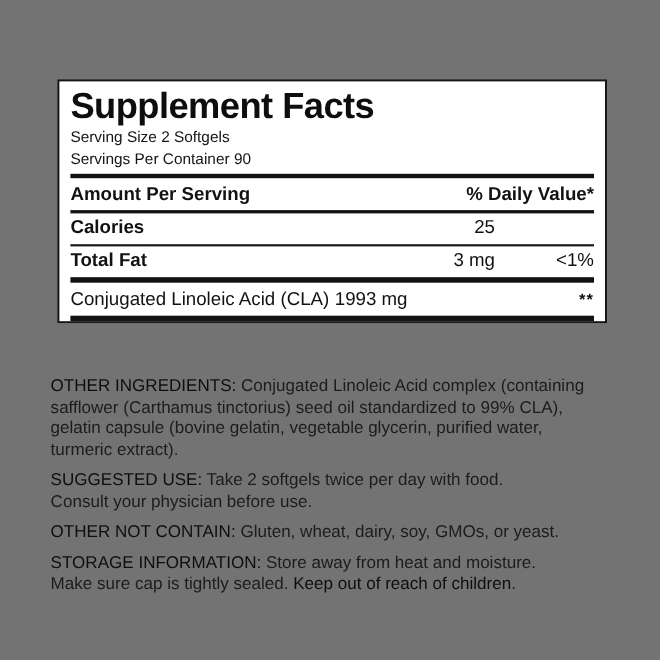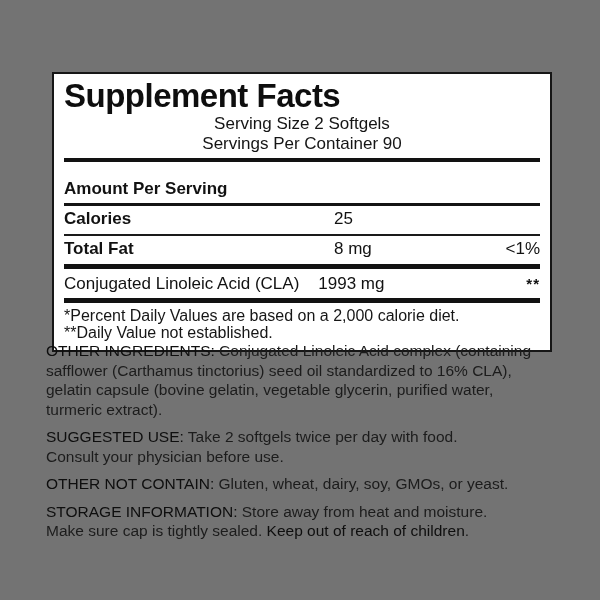--- a/index.html
+++ b/index.html
@@ -26,49 +26,48 @@
   }
   .panel-title {
     margin: 0;
     font-size: 33px;
     line-height: 36px;
     font-weight: bold;
     letter-spacing: -0.5px;
     color: #0e0e0e;
   }
   .serving-line {
-    font-size: 17px;
+    font-size: 14px;
     line-height: 20px;
     color: #151515;
-    text-align: center;
   }
   .bar { background: #121212; }
   .bar-4 { height: 4px; margin-top: 4px; }
   .bar-5 { height: 5px; }
   .rule-3 { height: 3px; background: #141414; }
   .rule-2 { height: 2px; background: #1a1a1a; }
 
   .frow {
     position: relative;
     display: flex;
     align-items: baseline;
     font-size: 17px;
     line-height: 18px;
     padding: 4px 0 6px 0;
   }
   .frow .bold { font-weight: bold; }
   .amt-center {
     position: absolute;
-    left: 270px;
+    left: 256px;
     width: 130px;
-    text-align: left;
+    text-align: right;
   }
   .dv-right { margin-left: auto; text-align: right; }
-  .header-row { padding: 18px 0 5px 0; }
-  .cla-row { gap: 19px; padding: 6px 0 5px 0; }
+  .header-row { padding: 6px 0 5px 0; }
+  .cla-row { gap: 5px; padding: 6px 0 5px 0; }
   .cla-row .stars {
     margin-left: auto;
     font-weight: bold;
     font-size: 15px;
     letter-spacing: 1px;
   }
   .footnotes {
     font-size: 16px;
     line-height: 17px;
     padding: 4px 0 9px 0;
@@ -97,56 +96,53 @@
   <div class="facts-box">
     <h1 class="panel-title">Supplement Facts</h1>
 
     <div class="serving-line">Serving Size 2 Softgels</div>
     <div class="serving-line">Servings Per Container 90</div>
 
     <div class="bar bar-4"></div>
 
     <div class="frow header-row">
       <span class="bold">Amount Per Serving</span>
+      <span class="bold dv-right">% Daily Value*</span>
     </div>
 
     <div class="rule-3"></div>
 
     <div class="frow">
       <span class="bold">Calories</span>
       <span class="amt-center">25</span>
     </div>
 
     <div class="rule-2"></div>
 
     <div class="frow">
       <span class="bold">Total Fat</span>
-      <span class="amt-center">8 mg</span>
+      <span class="amt-center">3 mg</span>
       <span class="dv-right">&lt;1%</span>
     </div>
 
     <div class="bar bar-5"></div>
 
     <div class="frow cla-row">
       <span>Conjugated Linoleic Acid (CLA)</span>
       <span>1993 mg</span>
       <span class="stars">**</span>
     </div>
 
     <div class="bar bar-5"></div>
 
-    <div class="footnotes">
-      <div>*Percent Daily Values are based on a 2,000 calorie diet.</div>
-      <div>**Daily Value not established.</div>
-    </div>
   </div>
 
   <div class="info">
     <p><span class="lead">OTHER INGREDIENTS:</span><span class="txt"> Conjugated Linoleic Acid complex (containing
-safflower (Carthamus tinctorius) seed oil standardized to 16% CLA),
+safflower (Carthamus tinctorius) seed oil standardized to 99% CLA),
 gelatin capsule (bovine gelatin, vegetable glycerin, purified water,
 turmeric extract).</span></p>
 
     <p><span class="lead">SUGGESTED USE:</span><span class="txt"> Take 2 softgels twice per day with food.
 Consult your physician before use.</span></p>
 
     <p><span class="lead">OTHER NOT CONTAIN:</span><span class="txt"> Gluten, wheat, dairy, soy, GMOs, or yeast.</span></p>
 
     <p><span class="lead">STORAGE INFORMATION:</span><span class="txt"> Store away from heat and moisture.
 Make sure cap is tightly sealed. </span><span class="lead">Keep out of reach of children</span><span>.</span></p>

